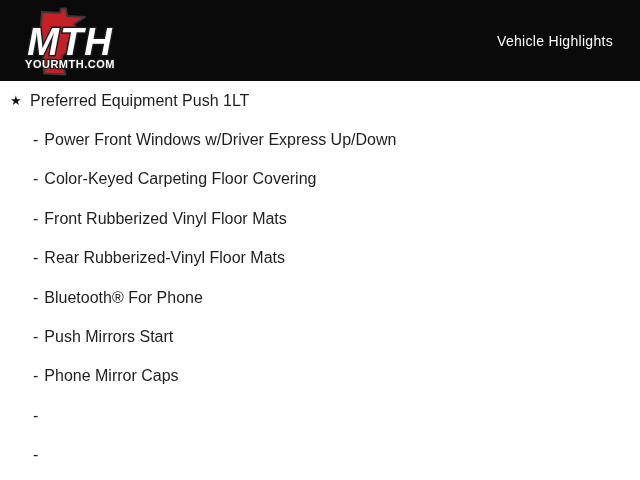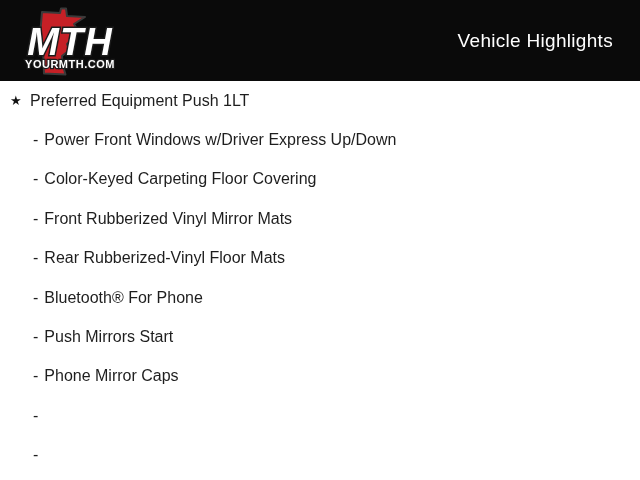--- a/index.html
+++ b/index.html
@@ -26,21 +26,21 @@
     box-sizing: border-box;
     padding: 0 27px 0 8px;
   }
   .logo-wrap {
     width: 125px; height: 74px;
     position: relative;
     flex: 0 0 auto;
   }
   .header-title {
     color: #ffffff;
-    font-size: 19px;
+    font-size: 14px;
     letter-spacing: 0.3px;
     font-weight: 400;
     white-space: nowrap;
   }
   
   .list {
     position: absolute;
     top: 81px; left: 0;
     width: 640px;
   }
@@ -93,21 +93,21 @@
     <div class="row sub">
       <span class="dash">-</span>
       <span>Power Front Windows w/Driver Express Up/Down</span>
     </div>
     <div class="row sub">
       <span class="dash">-</span>
       <span>Color-Keyed Carpeting Floor Covering</span>
     </div>
     <div class="row sub">
       <span class="dash">-</span>
-      <span>Front Rubberized Vinyl Mirror Mats</span>
+      <span>Front Rubberized Vinyl Floor Mats</span>
     </div>
     <div class="row sub">
       <span class="dash">-</span>
       <span>Rear Rubberized-Vinyl Floor Mats</span>
     </div>
     <div class="row sub">
       <span class="dash">-</span>
       <span>Bluetooth® For Phone</span>
     </div>
     <div class="row sub">

